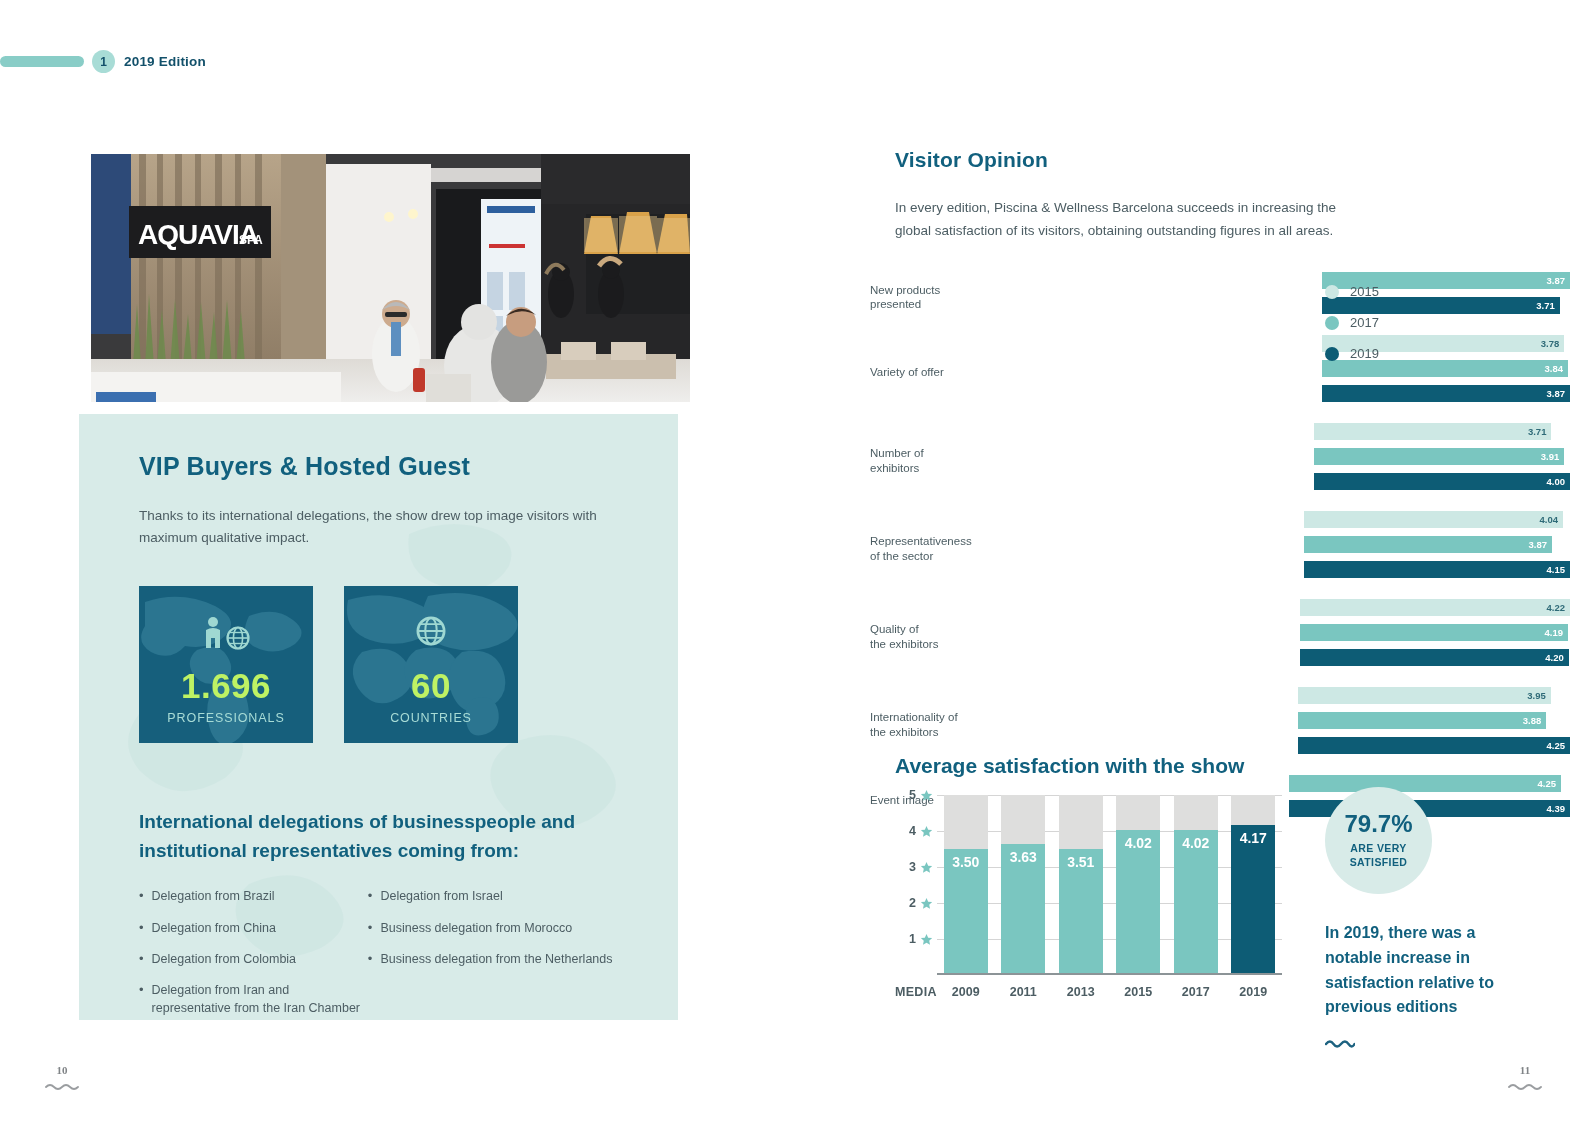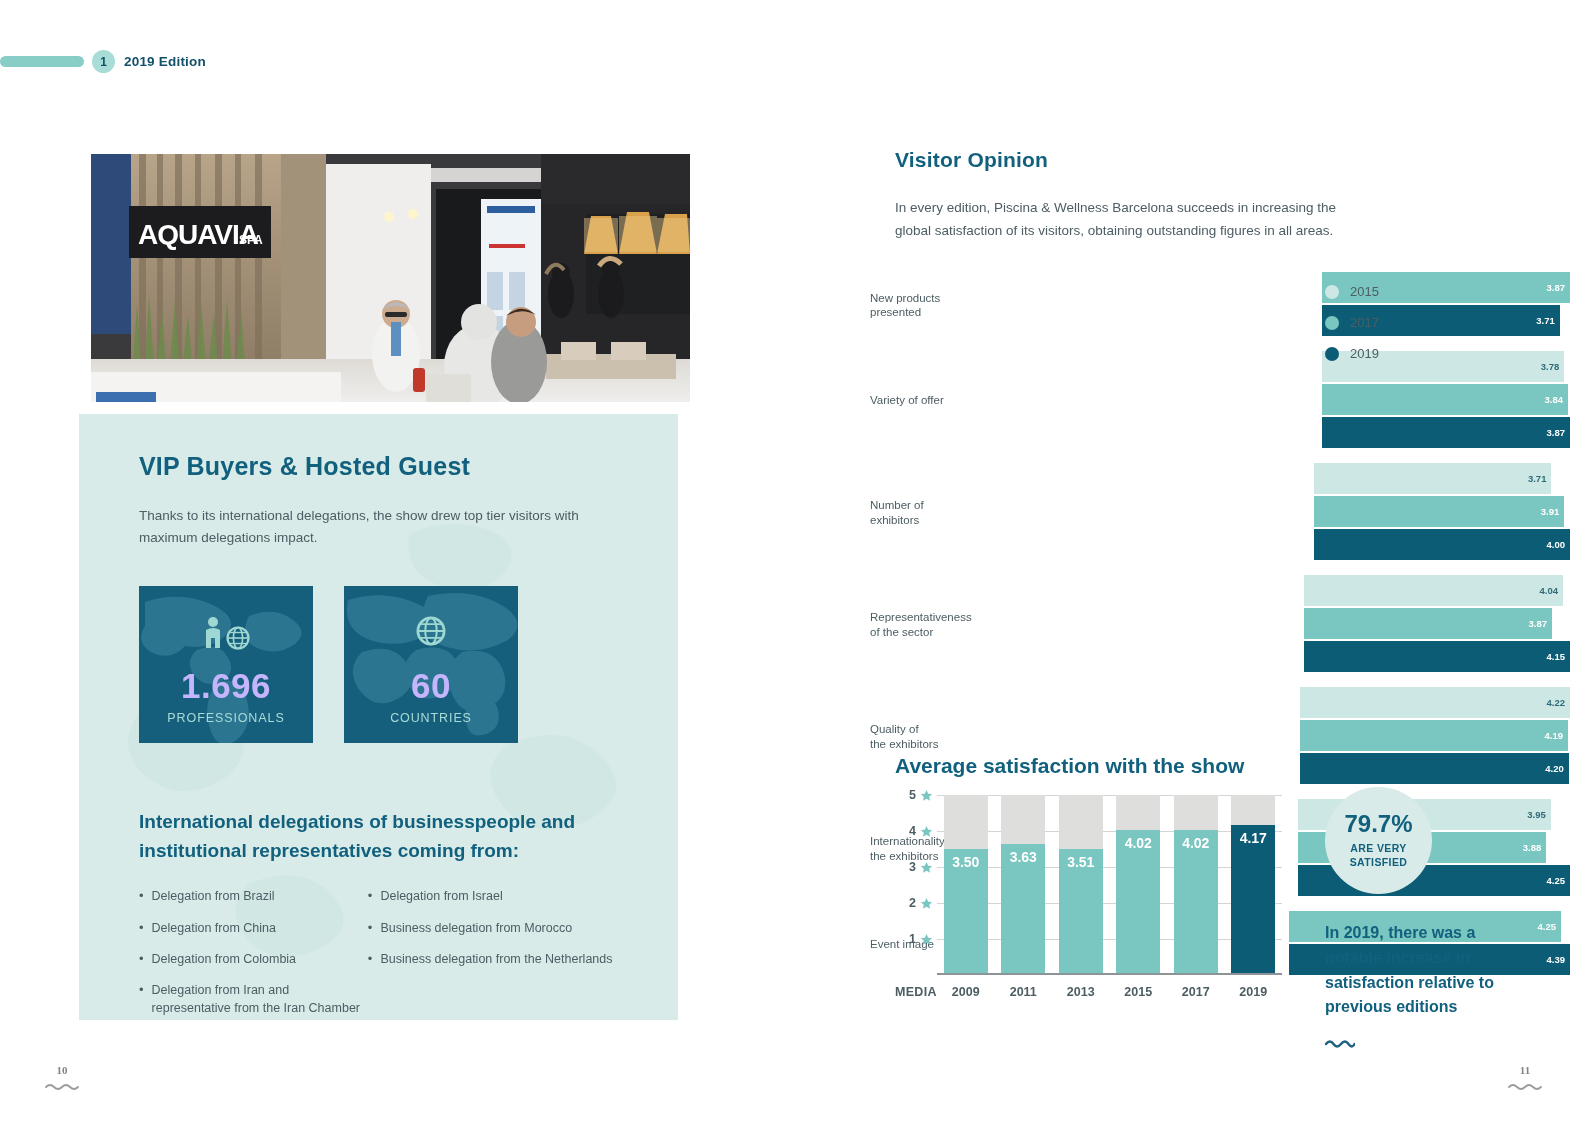--- a/index.html
+++ b/index.html
@@ -66,21 +66,21 @@
     display: flex; flex-direction: column;
     align-items: center; justify-content: flex-end;
     padding-bottom: 18px;
   }
   .stat-card .mapfill { position: absolute; inset: 0; }
   .stat-icons {
     position: absolute; top: 30px; left: 0; right: 0;
     display: flex; justify-content: center; align-items: flex-end; gap: 2px;
   }
   .stat-num {
-    position: relative; color: #c4b5fd; font-size: 35px; font-weight: bold;
+    position: relative; color: #bef264; font-size: 35px; font-weight: bold;
     line-height: 1; letter-spacing: .5px;
   }
   .stat-cap {
     position: relative; color: #a8dcd6; font-size: 12.5px;
     letter-spacing: .9px; margin-top: 8px;
   }
 
   .deleg-title {
     margin-top: 64px; color: #11607e;
     font-size: 19px; font-weight: bold; line-height: 1.55;
@@ -110,21 +110,21 @@
   
   .hchart { position: absolute; left: 870px; top: 272px; width: 700px; height: 430px; }
   .hc-rows { position: absolute; left: 0; top: 0; width: 100%; }
   .hc-row { position: relative; display: flex; align-items: center; }
   .hc-label {
     width: 966px; text-align: left; padding-right: 8px;
     color: #4c5d63; font-size: 11.5px; line-height: 1.25;
   }
   .hc-bars { position: relative; width: 320px; }
   .hc-bar {
-    position: relative; height: 31px; margin-bottom: 2px;
+    position: relative; height: 17px; margin-bottom: 8px;
     display: flex; align-items: center; justify-content: flex-end;
   }
   .hc-bar .val {
     font-size: 9.5px; font-weight: bold; padding-right: 5px;
   }
   .hc-bar.y2015 { background: #cde8e4; }
   .hc-bar.y2015 .val { color: #2f6b78; }
   .hc-bar.y2017 { background: #7ac6c0; }
   .hc-bar.y2017 .val { color: #ffffff; }
   .hc-bar.y2019 { background: #0d5c75; }
@@ -315,21 +315,21 @@
     <g fill="#c4e0dc">
       <path d="M330 120 q40 -18 80 -4 q30 12 20 36 q-18 30 -60 22 q-46 -10 -40 -54Z"></path>
       <path d="M60 300 q50 -30 90 6 q30 30 -4 58 q-48 30 -86 -8 q-22 -28 0 -56Z"></path>
       <path d="M430 330 q60 -24 96 16 q28 34 -16 60 q-60 28 -92 -22 q-18 -32 12 -54Z"></path>
       <path d="M170 470 q52 -22 84 12 q26 30 -12 52 q-54 24 -80 -18 q-14 -28 8 -46Z"></path>
     </g>
   </svg>
 
   <div class="vip-inner">
     <div class="vip-title">VIP Buyers &amp; Hosted Guest</div>
-    <div class="vip-sub">Thanks to its international delegations, the show drew top tier visitors with maximum delegations impact.</div>
+    <div class="vip-sub">Thanks to its international delegations, the show drew top image visitors with maximum qualitative impact.</div>
 
     <div class="stat-row">
 
       <div class="stat-card">
         <svg class="mapfill" viewBox="0 0 174 157" preserveAspectRatio="none">
           <rect width="174" height="157" fill="#165f7c"></rect>
           <g fill="#2b7590">
             <path d="M6 16 q36 -12 70 4 q26 14 10 30 q-14 14 -40 10 q-14 16 -34 6 q-16 -10 -6 -26Z"></path>
             <path d="M58 64 q22 -8 30 6 q10 16 -4 24 q-18 10 -30 -6 q-8 -14 4 -24Z"></path>
             <path d="M78 96 q22 -6 28 12 q10 28 -6 44 q-18 16 -28 -6 q-10 -28 6 -50Z"></path>

